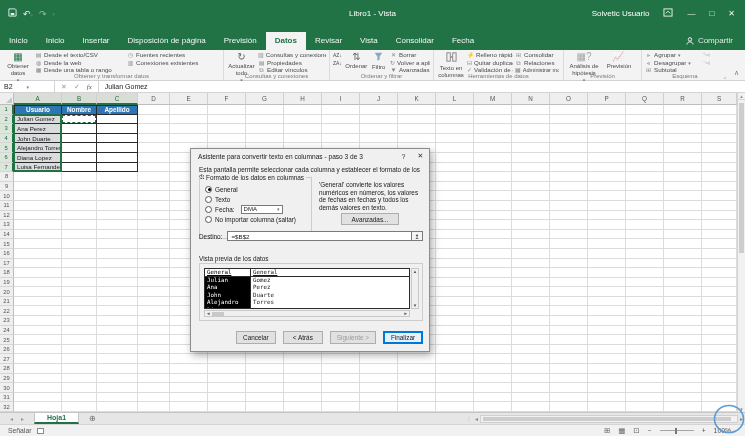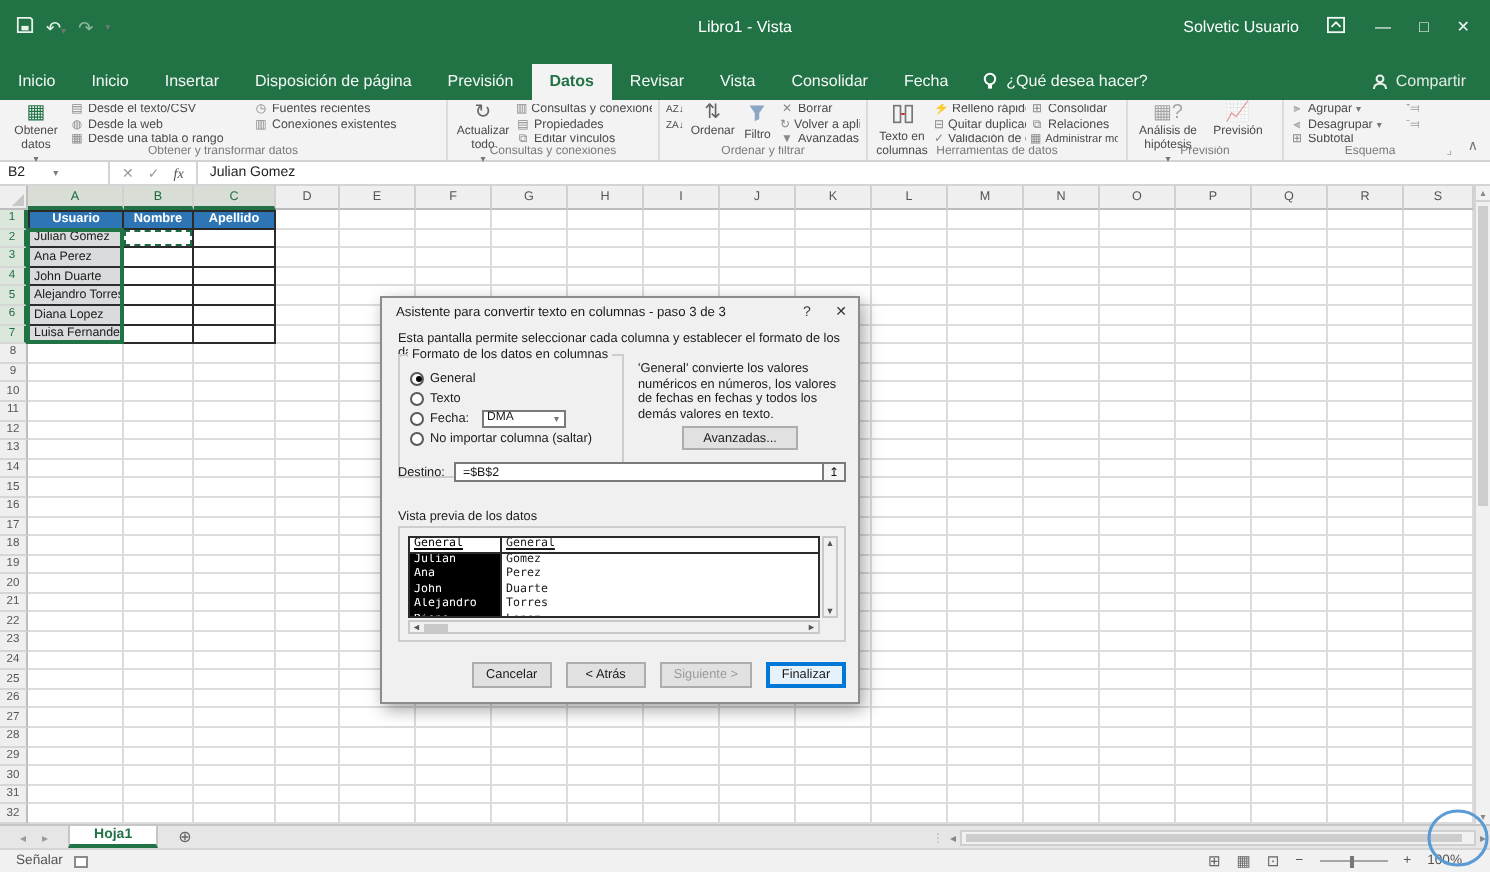--- a/index.html
+++ b/index.html
@@ -149,27 +149,20 @@
       <span class="mtab">Inicio</span>
       <span class="mtab">Insertar</span>
       <span class="mtab">Disposición de página</span>
       <span class="mtab">Previsión</span>
       <span class="mtab active">Datos</span>
       <span class="mtab">Revisar</span>
       <span class="mtab">Vista</span>
       <span class="mtab">Consolidar</span>
       <span class="mtab">Fecha</span>
     </span>
-  <span class="tellme">
-    <svg width="8" height="9" viewBox="0 0 8 9">
-        <circle cx="4" cy="3.5" r="2.6" fill="none" stroke="#fff"></circle>
-        <rect x="3" y="6.5" width="2" height="1.8" fill="#fff"></rect>
-      </svg>
-    <span>¿Qué desea hacer?</span>
-  </span>
   <span class="share">
     <svg width="8" height="8" viewBox="0 0 8 8">
         <circle cx="4" cy="2.4" r="1.7" fill="none" stroke="#fff"></circle>
         <path d="M1 7.5c0-1.7 1.3-2.6 3-2.6s3 .9 3 2.6" fill="none" stroke="#fff"></path>
       </svg>
     <span>Compartir</span>
   </span>
 </div>
 
 <div class="ribbon">

